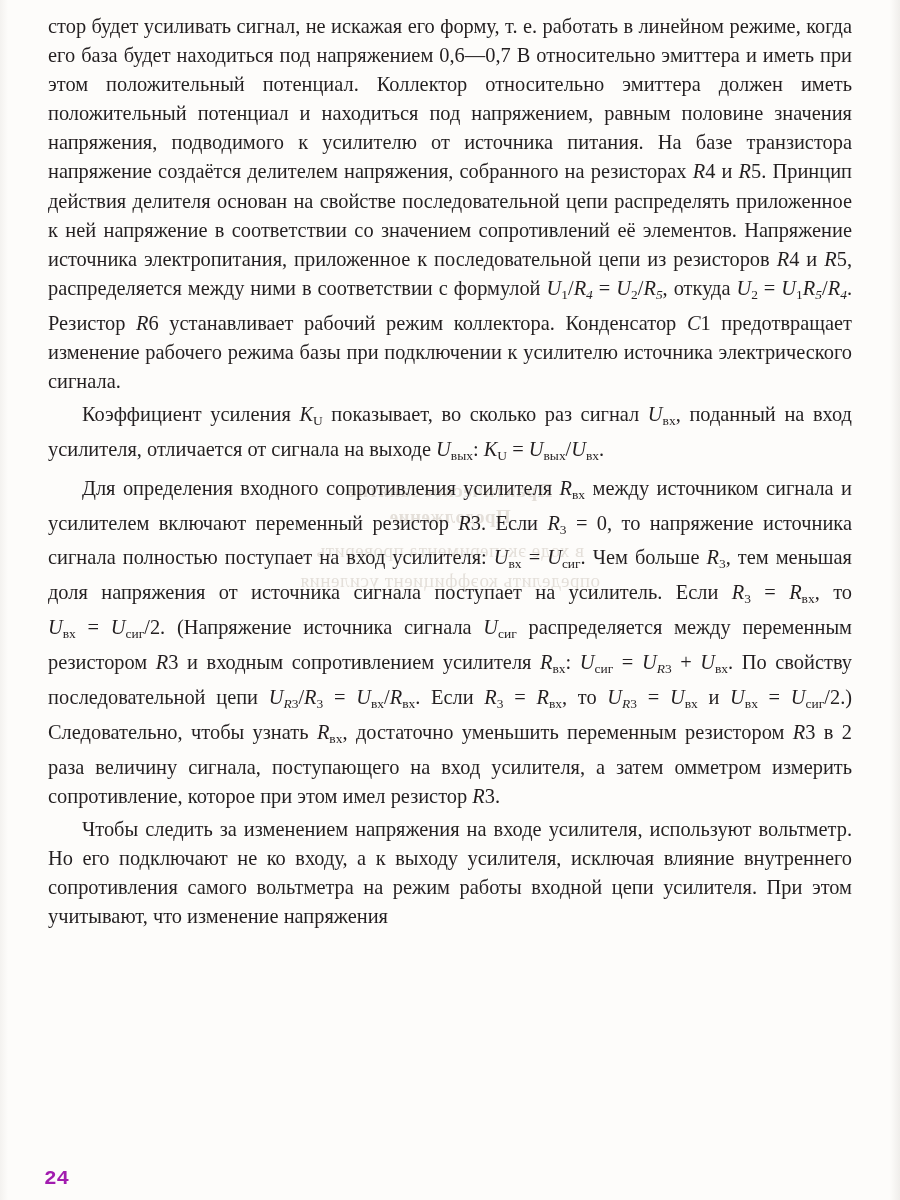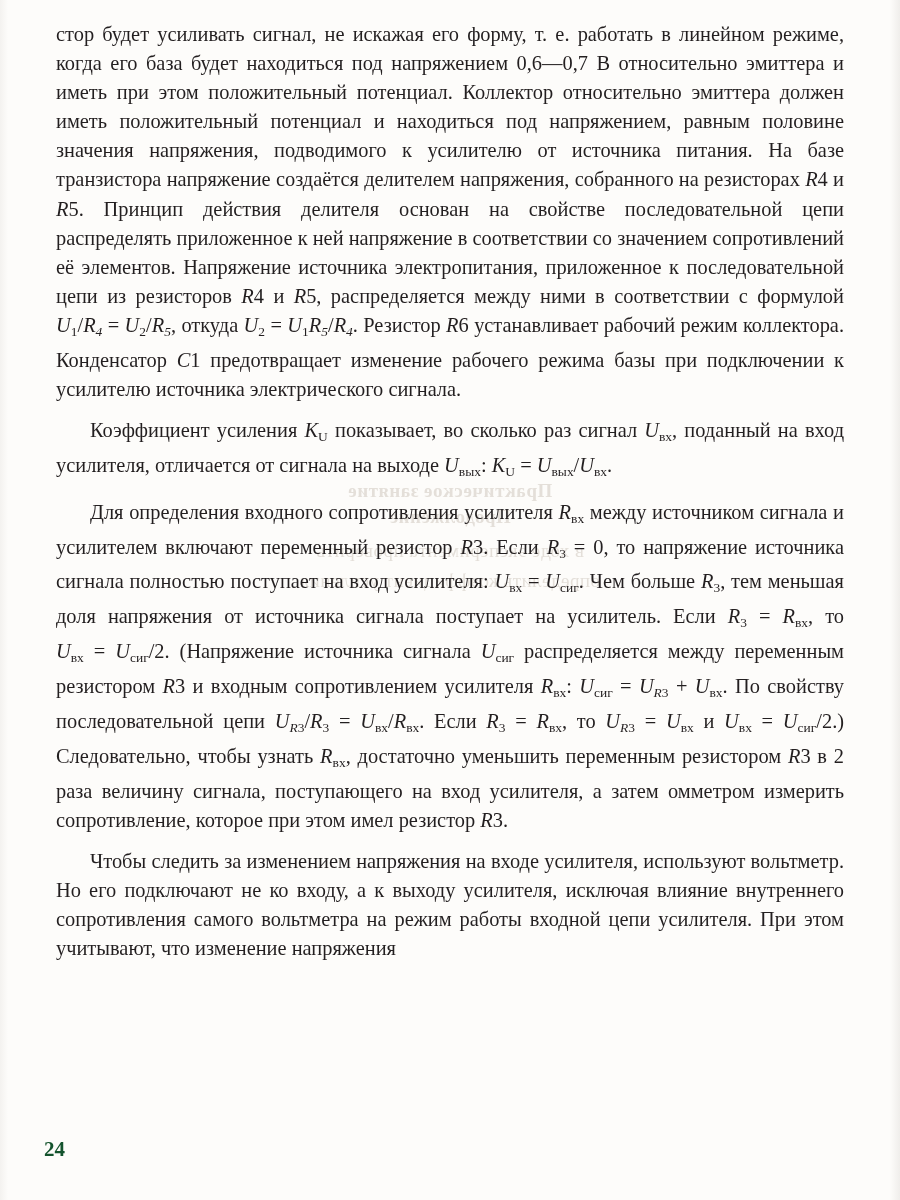--- a/index.html
+++ b/index.html
@@ -34,21 +34,21 @@
   .bleed.b2 { top: 506px; font-weight: bold; }
   .bleed.b3 { top: 540px; }
   .bleed.b4 { top: 570px; }
   .textcol {
     position: absolute;
     top: 8px;
     left: 44px;
     width: 812px;
   }
   p {
-    margin: 12px;
+    margin: 4px;
     color: #231f20;
     font-size: 20.4px;
     line-height: 29.1px;
     text-align: justify;
     text-justify: inter-word;
     hyphens: manual;
   }
   p.indent { text-indent: 34px; font-family: Liberation Serif, serif; }
   .it { font-style: italic; }
   .sub {
@@ -58,25 +58,25 @@
   }
   .subit {
     font-size: 0.66em;
     vertical-align: -0.28em;
     font-style: italic;
   }
   .nowrap { white-space: nowrap; }
   .pagenum {
     position: absolute;
     left: 44px;
-    bottom: 38px;
-    font-family: Liberation Serif, serif;
+    bottom: 10px;
+    font-family: Liberation Mono, monospace;
     font-weight: bold;
     font-size: 21px;
-    color: #14532d;
+    color: #a21caf;
   }
   .edge-shadow {
     position: absolute;
     top: 0; bottom: 0; right: 0;
     width: 10px;
     background: linear-gradient(to right, rgba(0,0,0,0) 0%, rgba(120,110,100,0.10) 100%);
     pointer-events: none;
   }
   .spine-shadow {
     position: absolute;

